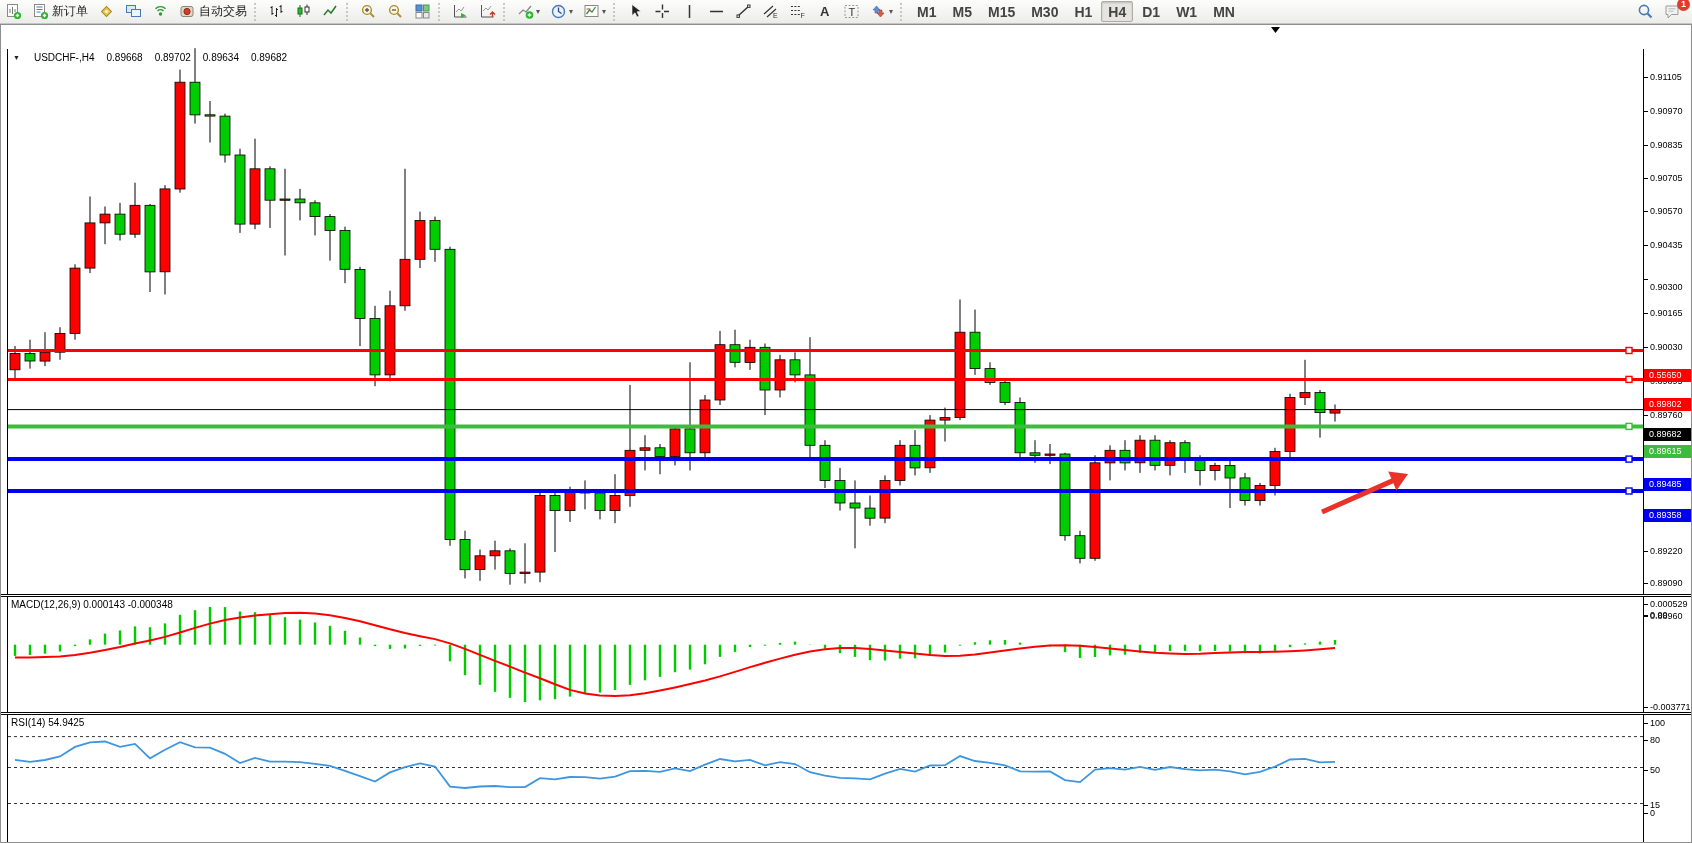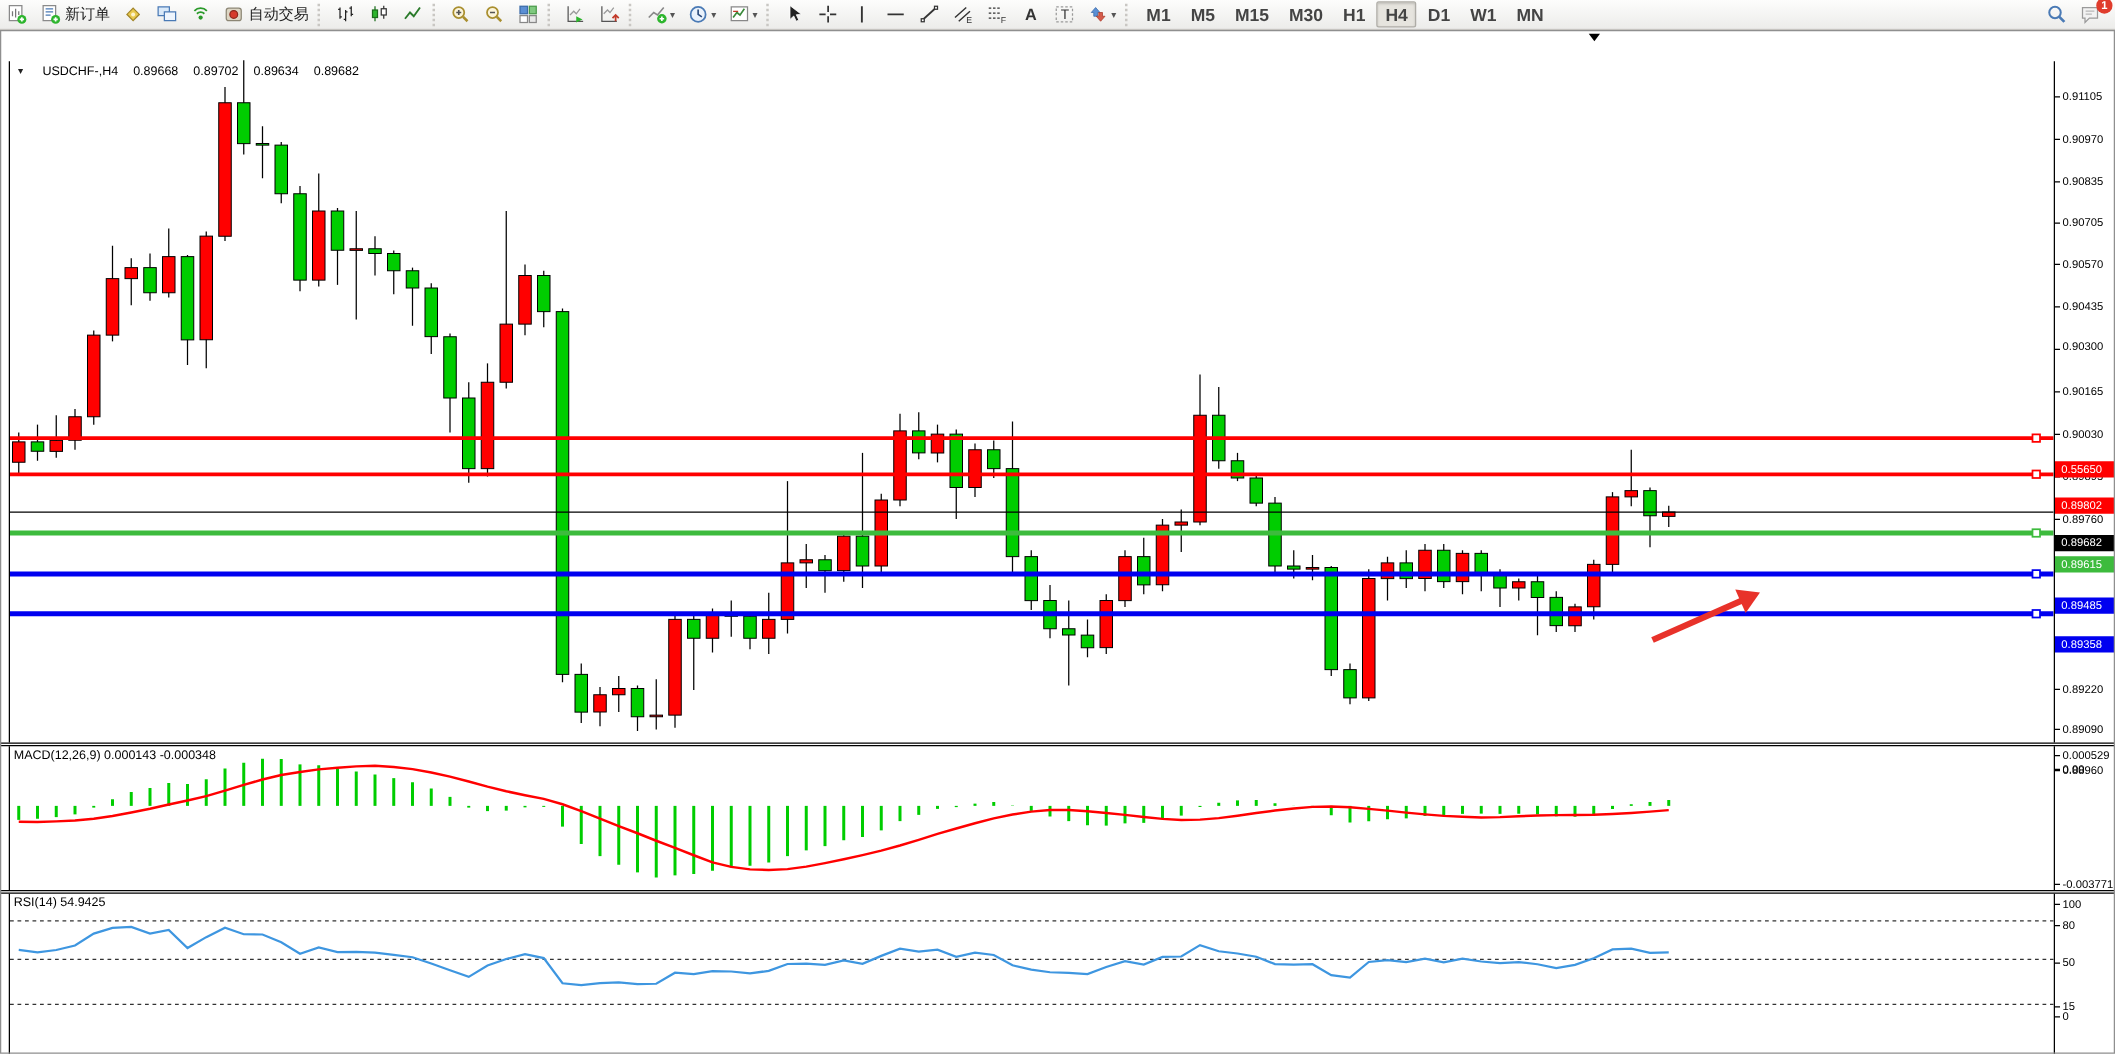--- a/index.html
+++ b/index.html
@@ -663,21 +663,21 @@
       <div class="tick" style="top: 56.9228px;">0.90970</div>
       <div class="tickdash" style="top: 95.8456px;"></div>
       <div class="tick" style="top: 90.8456px;">0.90835</div>
       <div class="tickdash" style="top: 128.512px;"></div>
       <div class="tick" style="top: 123.512px;">0.90705</div>
       <div class="tickdash" style="top: 162.435px;"></div>
       <div class="tick" style="top: 157.435px;">0.90570</div>
       <div class="tickdash" style="top: 196.358px;"></div>
       <div class="tick" style="top: 191.358px;">0.90435</div>
       <div class="tickdash" style="top: 230.28px;"></div>
-      <div class="tick" style="top: 223px;">0.90300</div>
+      <div class="tick" style="top: 233px;">0.90300</div>
       <div class="tickdash" style="top: 264.203px;"></div>
       <div class="tick" style="top: 259.203px;">0.90165</div>
       <div class="tickdash" style="top: 298.126px;"></div>
       <div class="tick" style="top: 293.126px;">0.90030</div>
       <div class="tickdash" style="top: 332.049px;"></div>
       <div class="tick" style="top: 327.049px;">0.89895</div>
       <div class="tickdash" style="top: 365.972px;"></div>
       <div class="tick" style="top: 360.972px;">0.89760</div>
       <div class="tickdash" style="top: 501.663px;"></div>
       <div class="tick" style="top: 496.663px;">0.89220</div>

